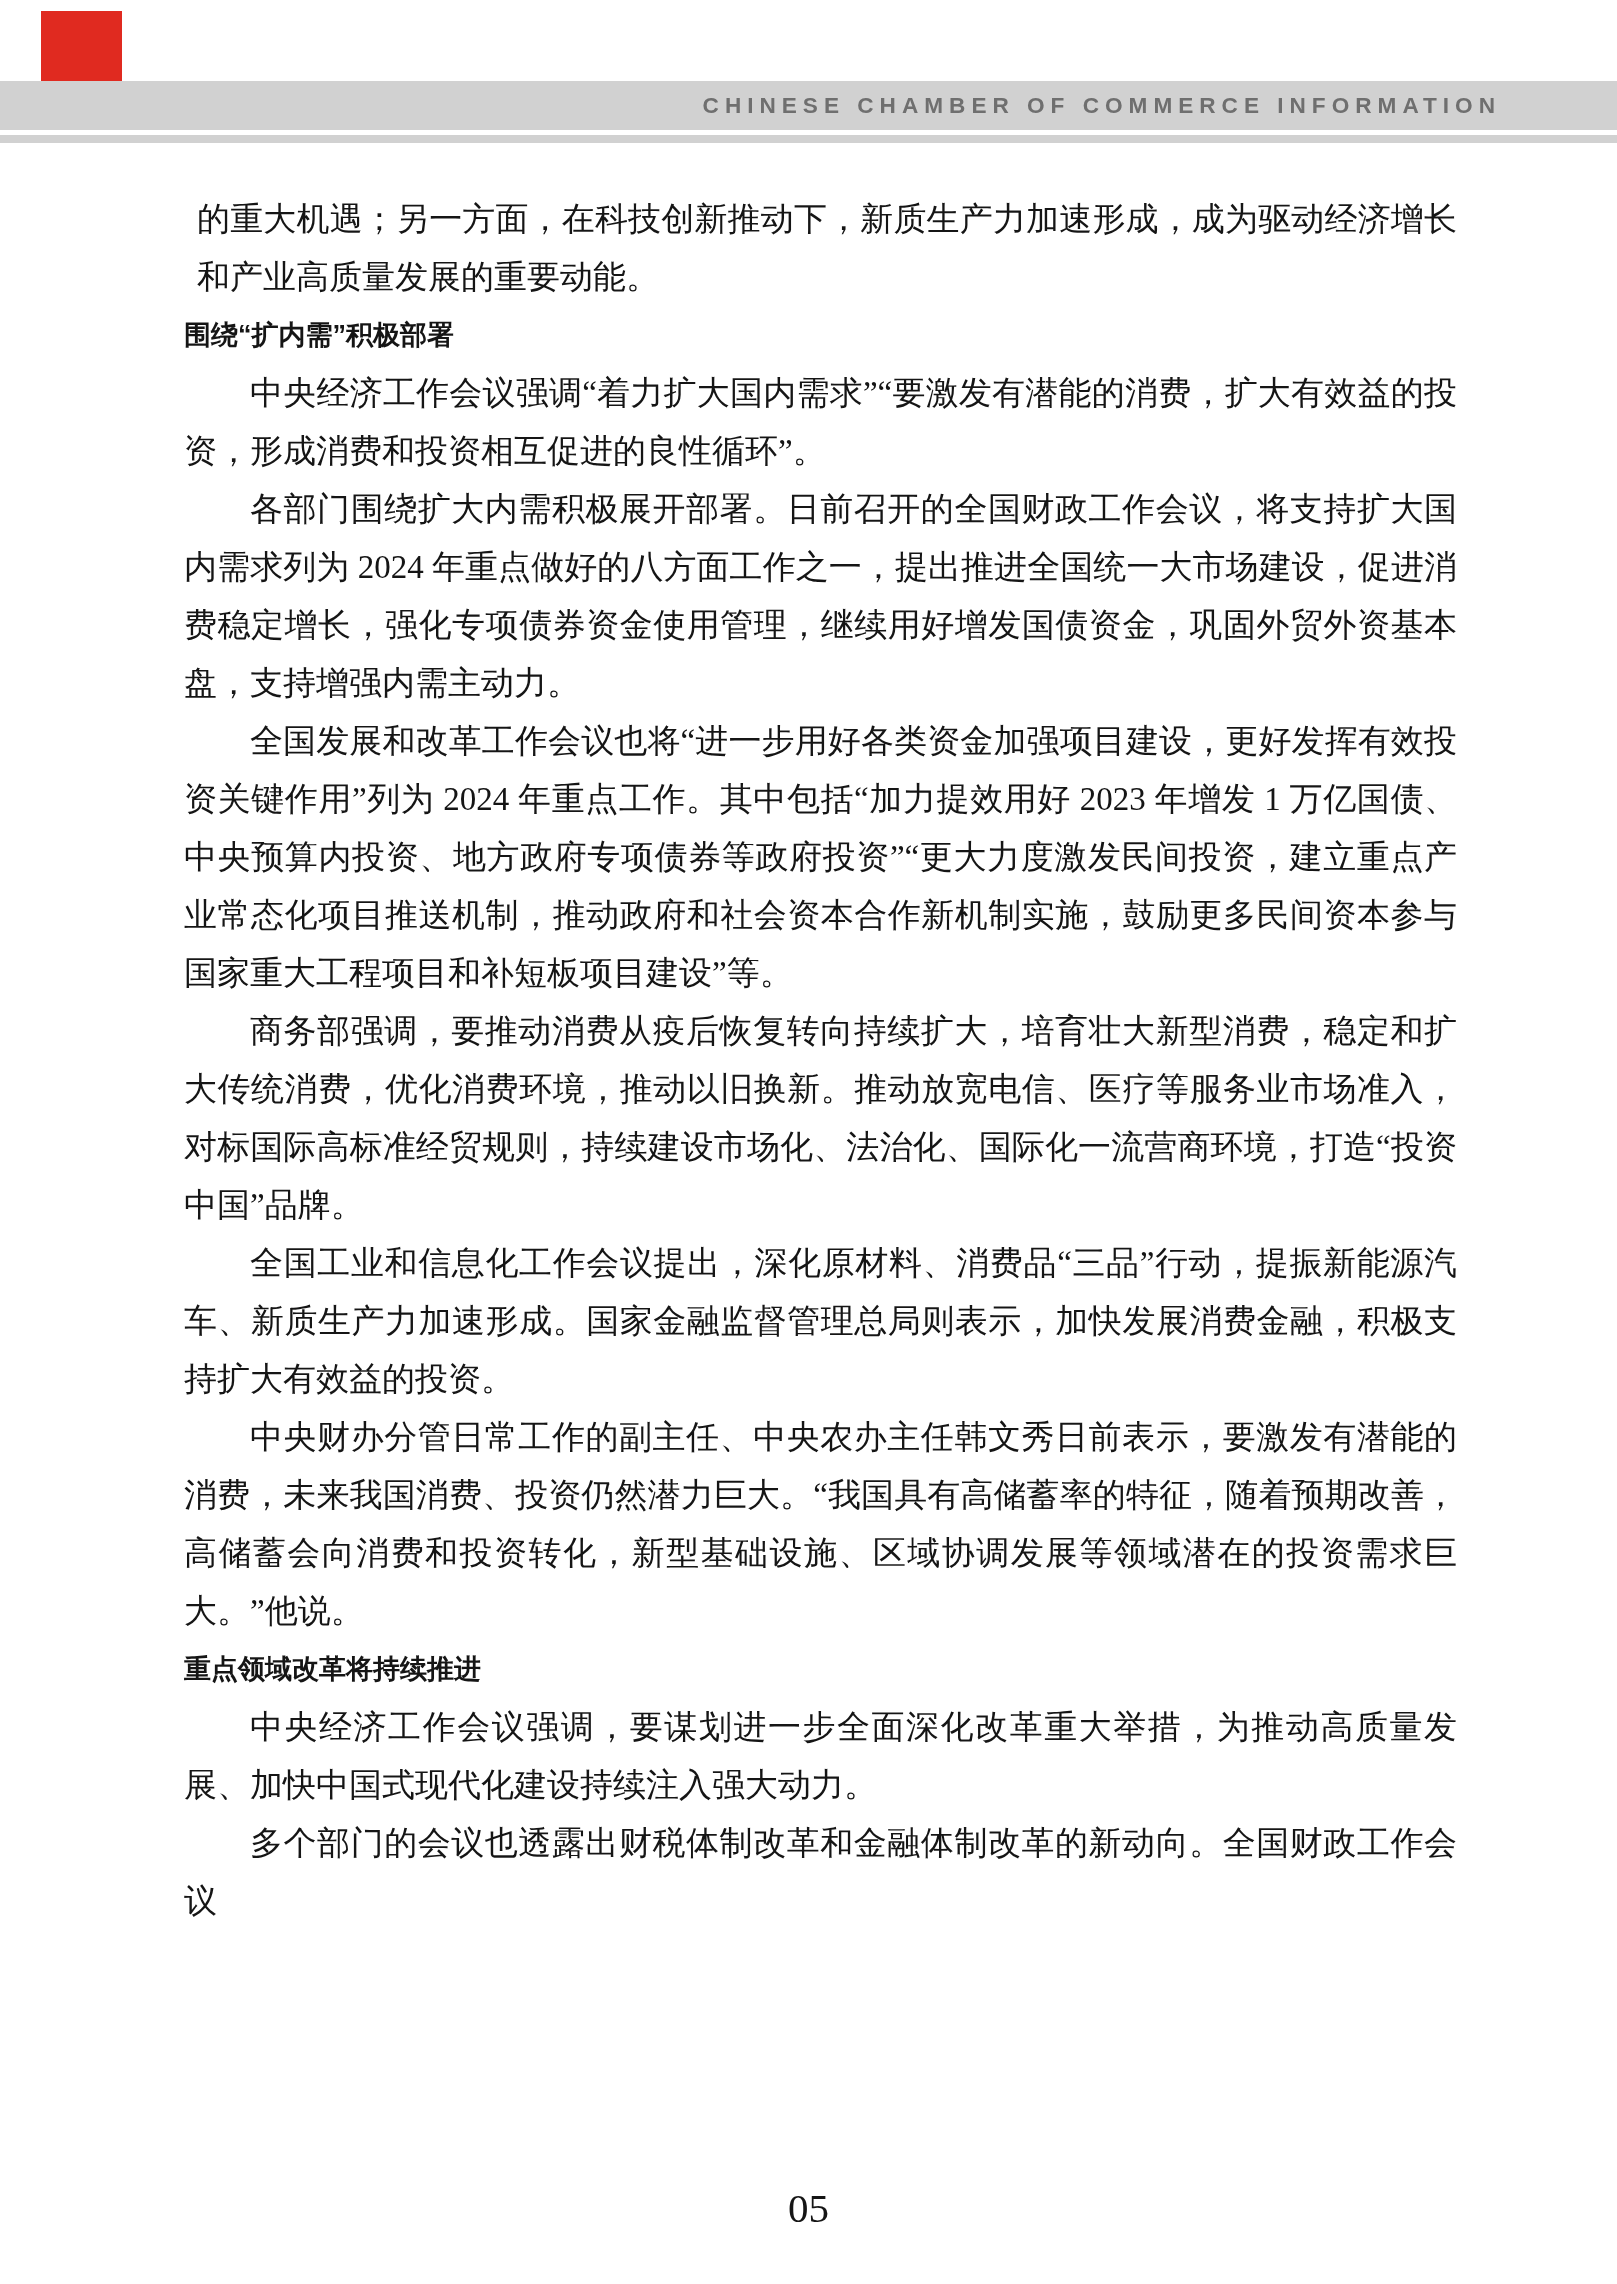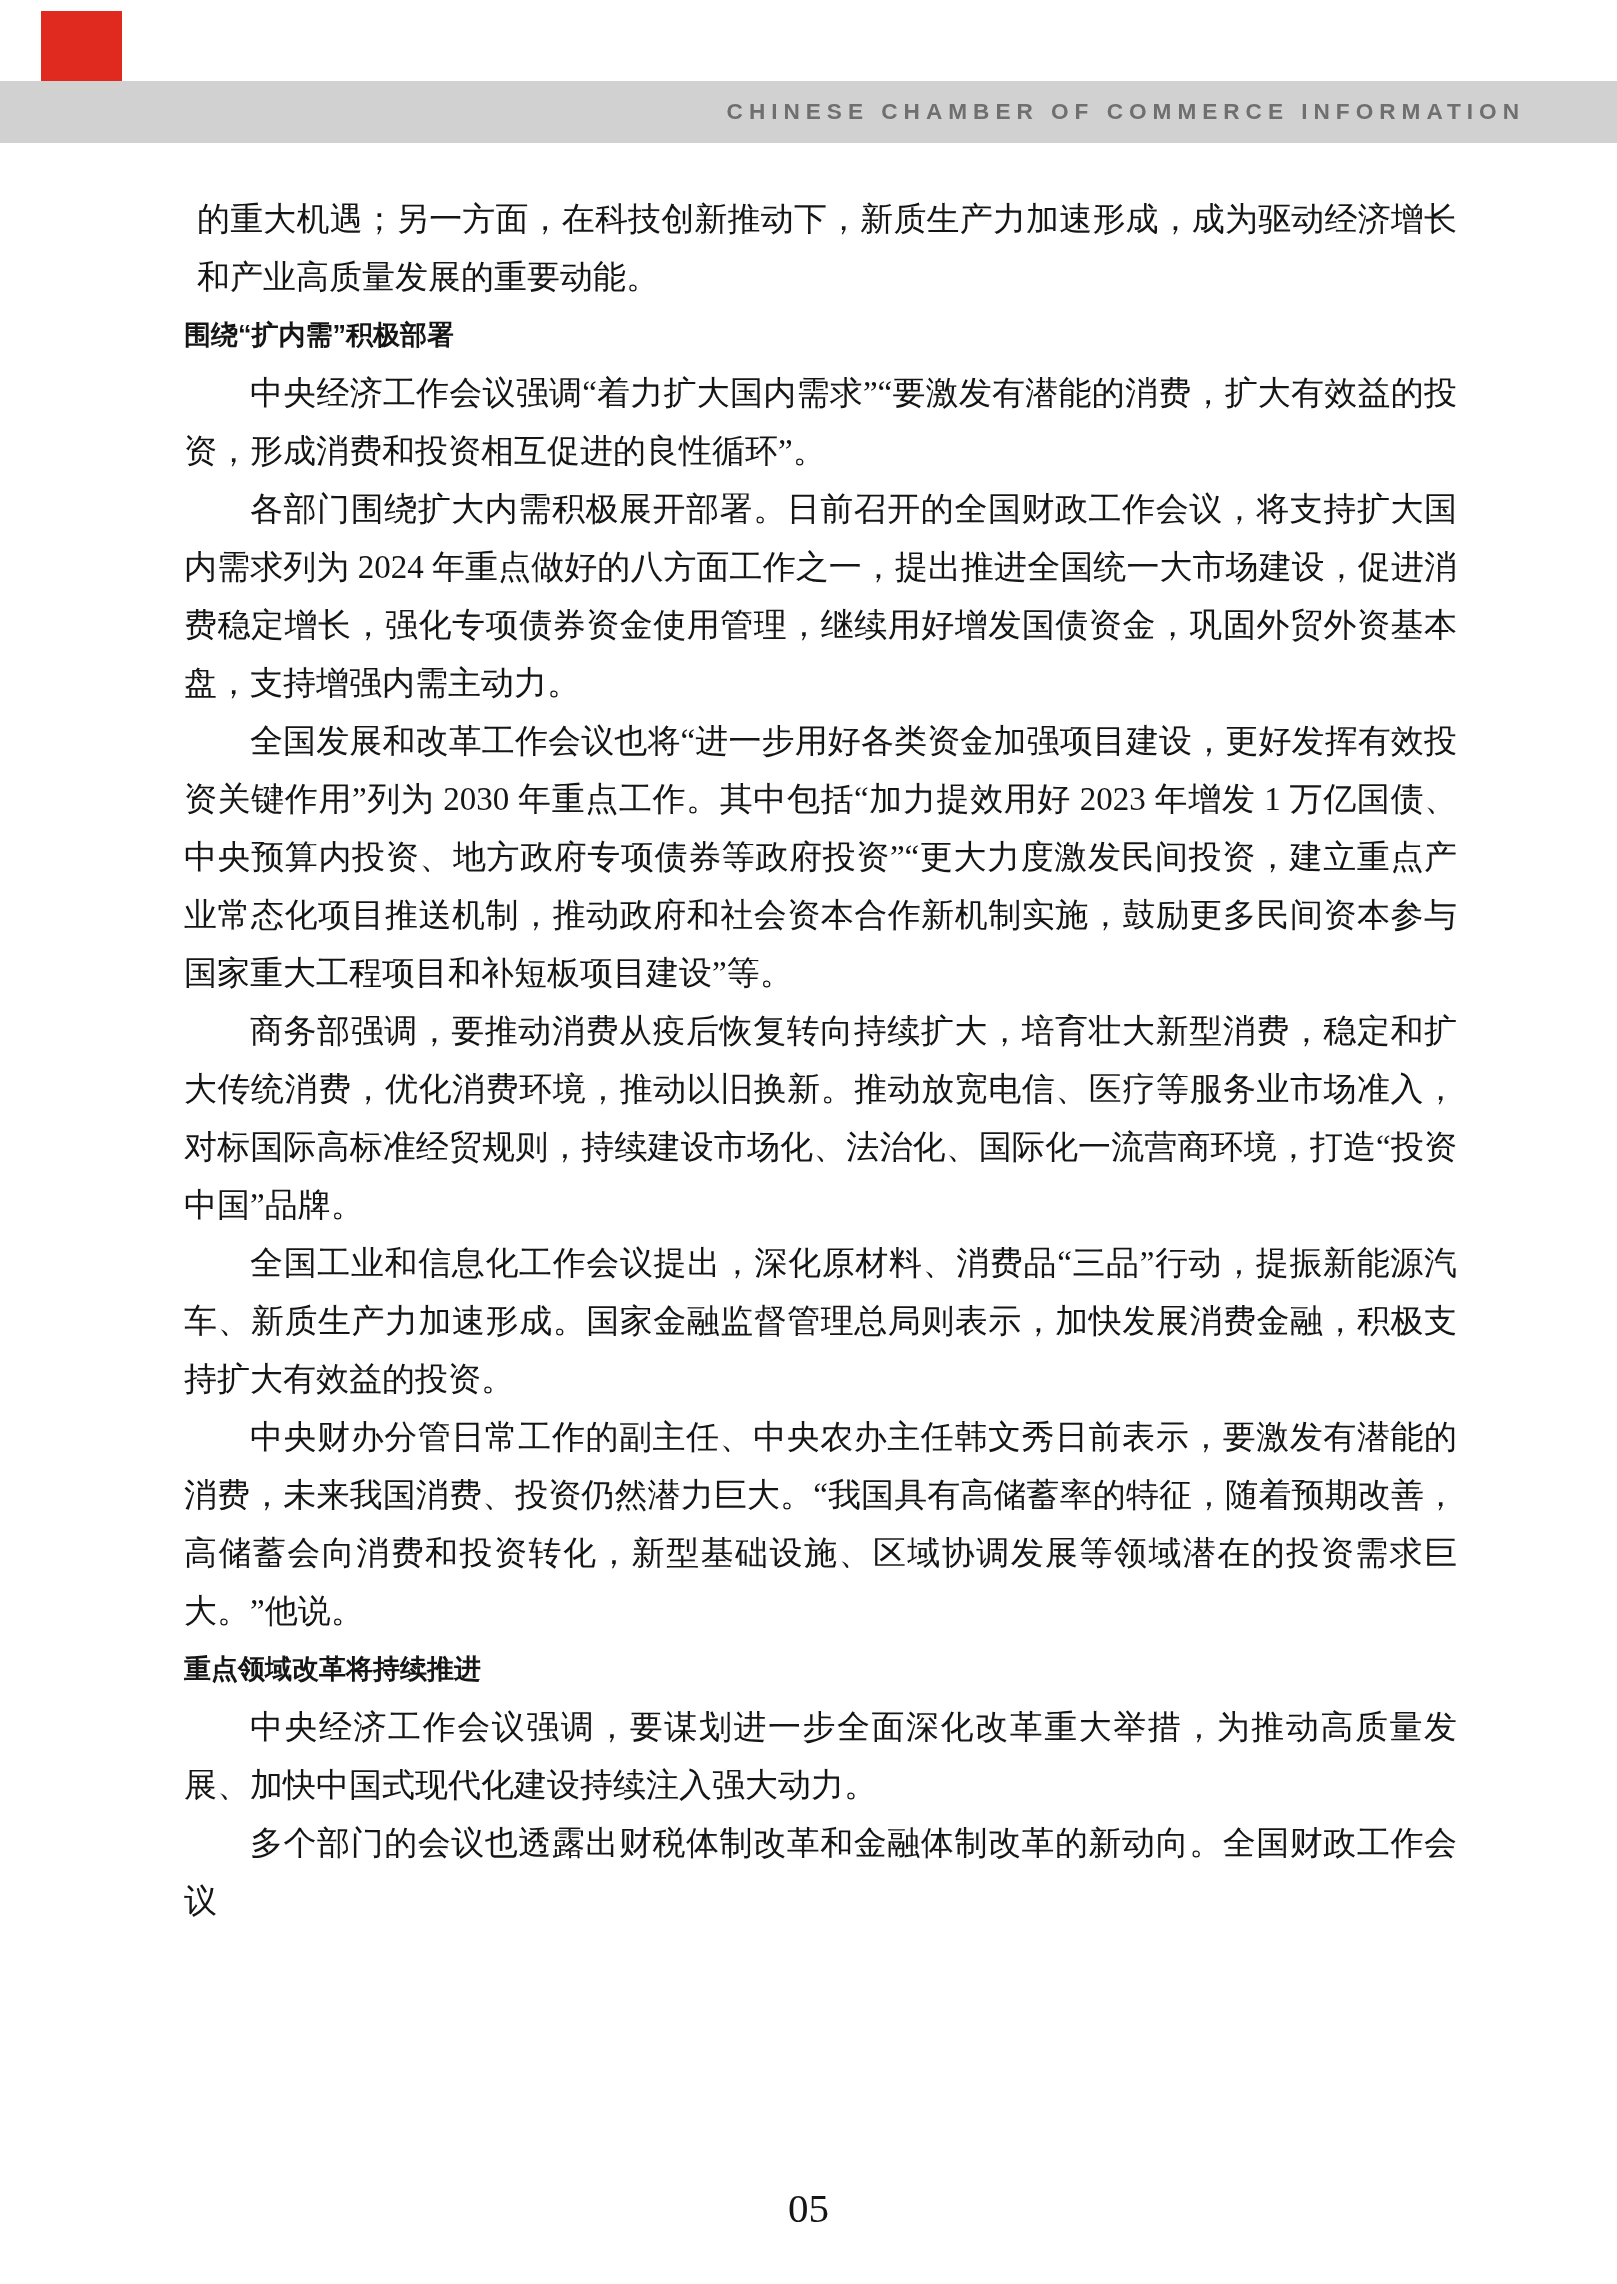--- a/index.html
+++ b/index.html
@@ -17,24 +17,24 @@
     overflow:hidden;
     font-family:"Liberation Serif", serif;
   }
   .red-square{
     position:absolute;left:41px;top:10.5px;
     width:81px;height:80px;
     background:var(--accent-red);
   }
   .header-band{
     position:absolute;left:0;top:81px;
-    width:100%;height:61px;
+    width:100%;height:49px;
     background:var(--band-gray);
     display:flex;align-items:center;justify-content:flex-end;
-    padding-right:92px;
+    padding-right:116px;
   }
   .header-title{
     font-family:"Liberation Sans", sans-serif;
     font-weight:700;
     font-size:22.6px;
     letter-spacing:6px;
     color:var(--header-gray);
     white-space:nowrap;
   }
   .divider-band{
@@ -86,21 +86,21 @@
     <span class="header-title">CHINESE CHAMBER OF COMMERCE INFORMATION</span>
   </div>
 
   <div class="divider-band"></div>
 
   <div class="content">
     <p class="no-indent">的重大机遇；另一方面，在科技创新推动下，新质生产力加速形成，成为驱动经济增长和产业高质量发展的重要动能。</p>
     <h2>围绕“扩内需”积极部署</h2>
     <p>中央经济工作会议强调“着力扩大国内需求”“要激发有潜能的消费，扩大有效益的投资，形成消费和投资相互促进的良性循环”。</p>
     <p>各部门围绕扩大内需积极展开部署。日前召开的全国财政工作会议，将支持扩大国内需求列为 2024 年重点做好的八方面工作之一，提出推进全国统一大市场建设，促进消费稳定增长，强化专项债券资金使用管理，继续用好增发国债资金，巩固外贸外资基本盘，支持增强内需主动力。</p>
-    <p>全国发展和改革工作会议也将“进一步用好各类资金加强项目建设，更好发挥有效投资关键作用”列为 2030 年重点工作。其中包括“加力提效用好 2023 年增发 1 万亿国债、中央预算内投资、地方政府专项债券等政府投资”“更大力度激发民间投资，建立重点产业常态化项目推送机制，推动政府和社会资本合作新机制实施，鼓励更多民间资本参与国家重大工程项目和补短板项目建设”等。</p>
+    <p>全国发展和改革工作会议也将“进一步用好各类资金加强项目建设，更好发挥有效投资关键作用”列为 2024 年重点工作。其中包括“加力提效用好 2023 年增发 1 万亿国债、中央预算内投资、地方政府专项债券等政府投资”“更大力度激发民间投资，建立重点产业常态化项目推送机制，推动政府和社会资本合作新机制实施，鼓励更多民间资本参与国家重大工程项目和补短板项目建设”等。</p>
     <p>商务部强调，要推动消费从疫后恢复转向持续扩大，培育壮大新型消费，稳定和扩大传统消费，优化消费环境，推动以旧换新。推动放宽电信、医疗等服务业市场准入，对标国际高标准经贸规则，持续建设市场化、法治化、国际化一流营商环境，打造“投资中国”品牌。</p>
     <p>全国工业和信息化工作会议提出，深化原材料、消费品“三品”行动，提振新能源汽车、新质生产力加速形成。国家金融监督管理总局则表示，加快发展消费金融，积极支持扩大有效益的投资。</p>
     <p>中央财办分管日常工作的副主任、中央农办主任韩文秀日前表示，要激发有潜能的消费，未来我国消费、投资仍然潜力巨大。“我国具有高储蓄率的特征，随着预期改善，高储蓄会向消费和投资转化，新型基础设施、区域协调发展等领域潜在的投资需求巨大。”他说。</p>
     <h2>重点领域改革将持续推进</h2>
     <p>中央经济工作会议强调，要谋划进一步全面深化改革重大举措，为推动高质量发展、加快中国式现代化建设持续注入强大动力。</p>
     <p>多个部门的会议也透露出财税体制改革和金融体制改革的新动向。全国财政工作会议</p>
   </div>
 
   <div class="page-number">05</div>
 

